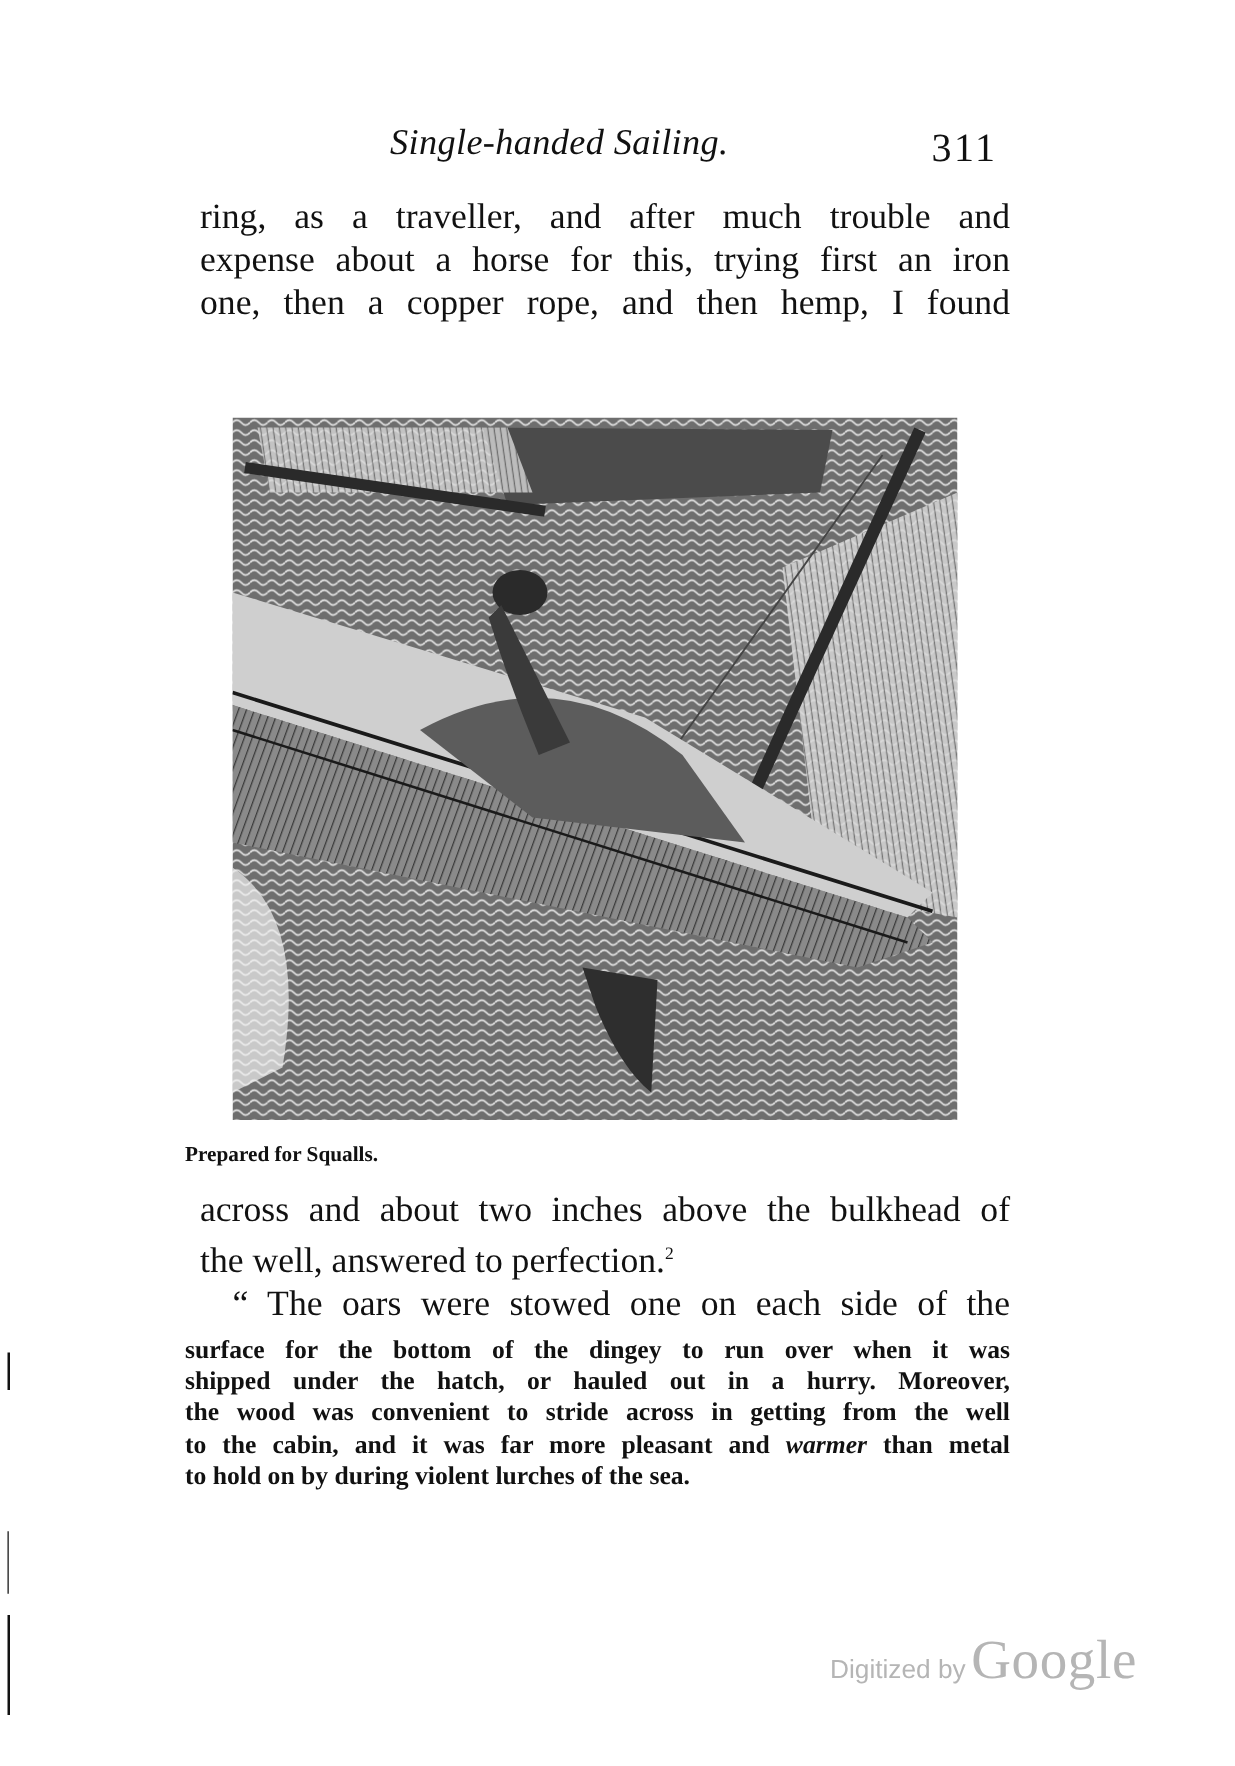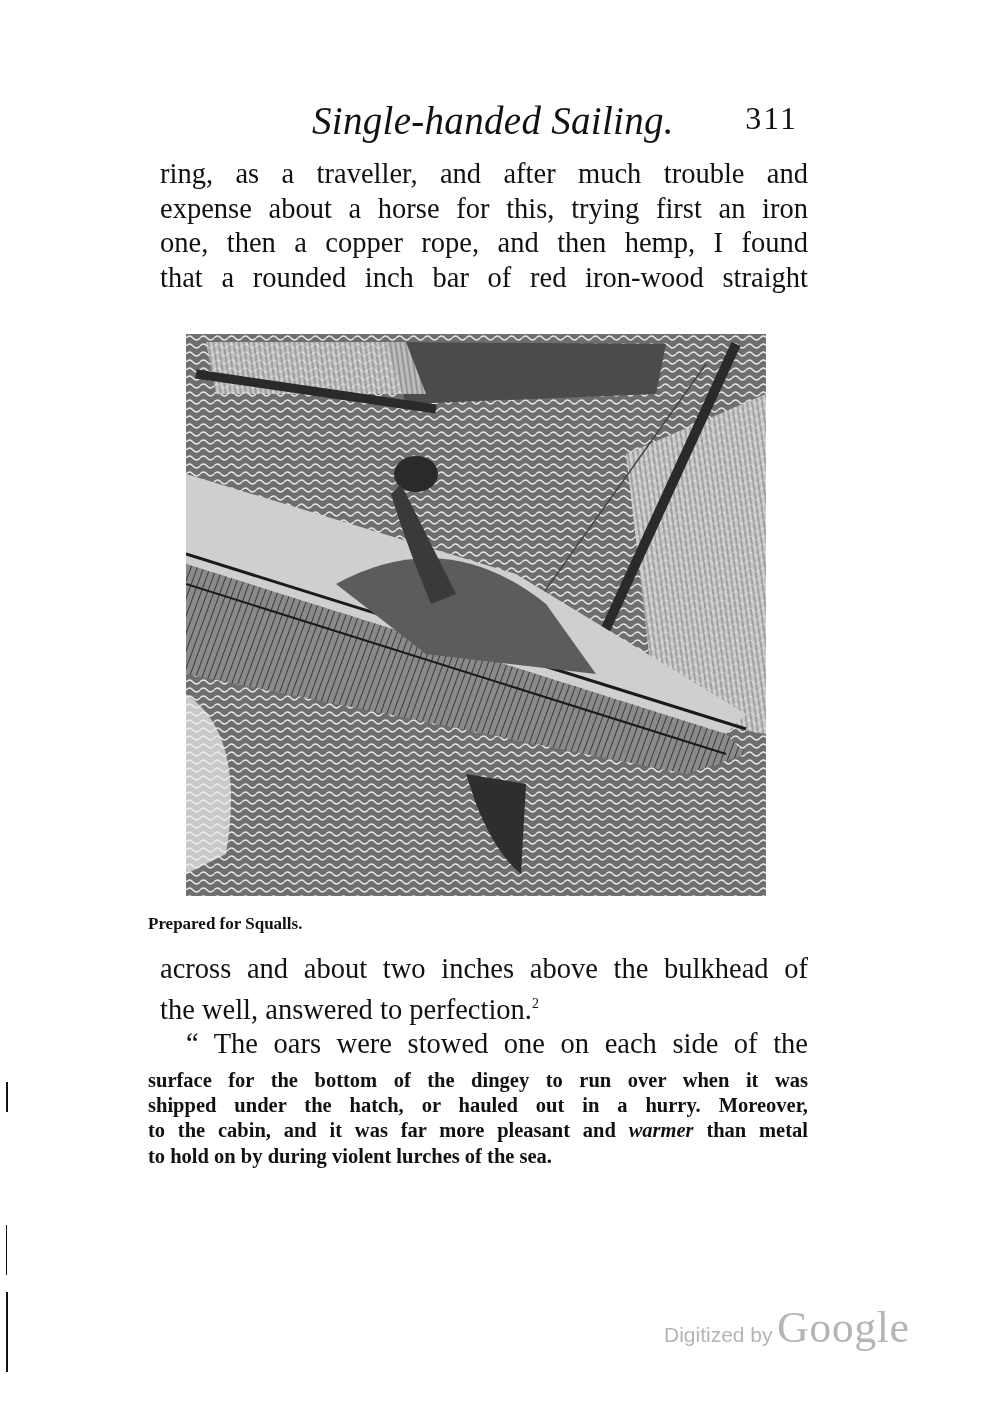--- a/index.html
+++ b/index.html
@@ -9,21 +9,21 @@
       position: relative;
       overflow: hidden;
       font-family: "Liberation Serif", "DejaVu Serif", serif;
       color: #111;
     }
     .running-head {
       position: absolute; top: 98px; left: 148px; width: 660px; height: 40px;
     }
     .running-title {
       position: absolute; left: 164px; top: 0;
-      font-style: italic; font-size: 39px; letter-spacing: 0.3px;
+      font-style: italic; font-size: 29px; letter-spacing: 0.3px;
     }
     .page-number {
       position: absolute; right: 10px; top: 2px;
       font-size: 32px; letter-spacing: 2px;
     }
     .body-text {
       position: absolute; left: 148px; width: 660px;
       font-family: "Liberation Sans Narrow", "Liberation Serif", serif;
       font-size: 28.5px; line-height: 34.5px;
       text-align: justify; text-align-last: justify;
@@ -61,21 +61,20 @@
 
 <div class="running-head">
   <span class="running-title">Single-handed Sailing.</span>
   <span class="page-number">311</span>
 </div>
 
 <div class="body-text p1">
   <span class="line">ring, as a traveller, and after much trouble and</span>
   <span class="line">expense about a horse for this, trying first an iron</span>
   <span class="line">one, then a copper rope, and then hemp, I found</span>
-  <span class="line">that a rounded inch bar of red iron-wood straight</span>
 </div>
 
 <div class="figure">
   <svg width="580" height="562" viewBox="0 0 580 562">
     <defs>
       <pattern id="hatch" width="6" height="6" patternUnits="userSpaceOnUse" patternTransform="rotate(20)">
         <rect width="6" height="6" fill="#8a8a8a"></rect>
         <line x1="0" y1="0" x2="0" y2="6" stroke="#3a3a3a" stroke-width="2"></line>
       </pattern>
       <pattern id="waves" width="14" height="8" patternUnits="userSpaceOnUse">
@@ -122,20 +121,21 @@
 
 <div class="body-text p2">
   <span class="line">across and about two inches above the bulkhead of</span>
   <span class="line" style="text-align-last:left"><span>the well, answered to perfection.</span><span class="sup">2</span></span>
   <span class="line indent">“ The oars were stowed one on each side of the</span>
 </div>
 
 <div class="footnote">
   <span class="line">surface for the bottom of the dingey to run over when it was</span>
   <span class="line">shipped under the hatch, or hauled out in a hurry.  Moreover,</span>
+  <span class="line">the wood was convenient to stride across in getting from the well</span>
   <span class="line"><span>to the cabin, and it was far more pleasant and</span> <i>warmer</i> <span>than metal</span></span>
   <span class="line last">to hold on by during violent lurches of the sea.</span>
 </div>
 
 <div class="edge-mark" style="left:6px; top:1082px; height:30px;"></div>
 <div class="edge-mark" style="left:6px; top:1225px; height:50px; width:1px;"></div>
 <div class="edge-mark" style="left:6px; top:1292px; height:80px;"></div>
 
 <div class="watermark">
   <span class="small">Digitized by</span>

